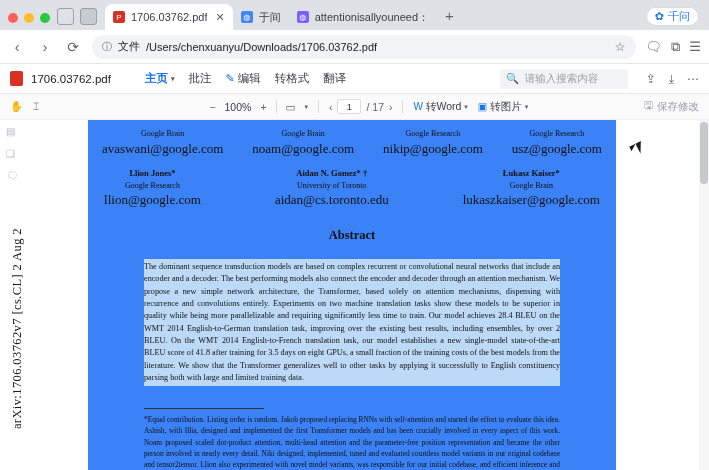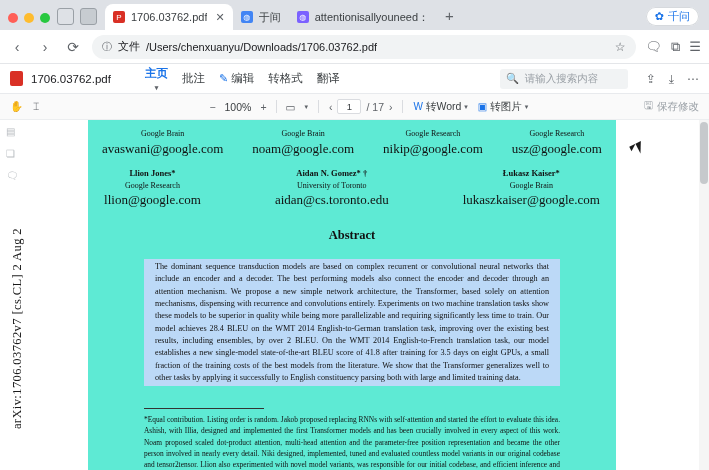--- a/index.html
+++ b/index.html
@@ -68,21 +68,21 @@
   .pdfhead {
     height:30px; background:#fff; display:flex; align-items:center;
     padding:0 10px; gap:8px; border-bottom:1px solid #e8eaed; font-size:11.5px;
   }
   .pdfhead .fileicon {
     width:13px; height:15px; background:#d93025; border-radius:2px; position:relative;
   }
   .pdfhead .fname { color:#202124; font-size:11.5px; }
   .pdfhead .menus { display:flex; align-items:center; gap:14px; margin-left:26px; }
   .menu-item { display:flex; align-items:center; gap:3px; color:#3c4043; }
-  .menu-item.active { color:#1a73e8; font-weight:bold;flex-direction:column; }
+  .menu-item.active { color:#1a73e8; font-weight:bold; }
   .menu-item .mi { font-size:11px; }
   .caret { font-size:7px; color:#5f6368; }
   .searchbox {
     margin-left:auto; width:128px; height:20px; background:#f1f3f4;
     border-radius:3px; display:flex; align-items:center; gap:5px;
     padding:0 7px; font-size:10.5px; color:#9aa0a6;
   }
   .hdr-icons { display:flex; align-items:center; gap:13px; color:#5f6368; font-size:12px; padding-left:10px;}
 
   
@@ -111,21 +111,21 @@
   .stage {
     position:relative; height:calc(470px - 30px - 34px - 30px - 26px);
     background:#fff; overflow:hidden;
   }
   .gutter-icons {
     position:absolute; left:6px; top:6px; display:flex; flex-direction:column; gap:11px;
     color:#b9bdc1; font-size:10px;
   }
   .page {
     position:absolute; left:88px; top:0; width:528px; bottom:0;
-    background:#5eead4; font-family:"Liberation Serif", serif; color:#111;
+    background:#3b82f6; font-family:"Liberation Serif", serif; color:#111;
   }
   .arxivstamp {
     position:absolute; left:10px; top:108px;
     writing-mode:vertical-rl; transform:rotate(180deg);
     font-family:"Liberation Serif", serif; font-size:12.5px; color:#1a1a1a;
     letter-spacing:0.4px;
   }
   .authors { display:flex; justify-content:space-between; padding:8px 14px 0; }
   .acol { text-align:center; font-size:8px; line-height:1.45; }
   .acol .nm { font-weight:bold; font-size:8.5px; }
@@ -133,21 +133,21 @@
   .acol .em { font-family:Liberation Serif, serif; font-size:13px; }
   .row2 { display:flex; justify-content:center; gap:74px; padding:9px 14px 0; }
   .row3 { display:flex; justify-content:center; padding:9px 0 0; }
 
   .abs-title {
     text-align:center; font-weight:bold; font-size:12.5px; margin:18px 0 16px;
     font-family:"Liberation Serif", serif;
   }
   .abstract {
     margin:0 56px; background:#bcd9f7; color:#111;
-    font-size:8.2px; line-height:1.5; text-align:justify; padding:2px 11px;
+    font-size:8.2px; line-height:1.5; text-align:justify; padding:2px 0;
     font-family:"Liberation Serif", serif;
   }
   .fnrule { margin:22px 56px 5px; border-top:1px solid #333; width:120px; }
   .footnote {
     margin:0 56px; font-size:7.4px; line-height:1.52; text-align:justify;
     font-family:"Liberation Serif", serif; color:#111;
   }
   .cursor {
     position:absolute; left:630px; top:25px; width:0; height:0;
     border-left:7px solid #1b1b1b; border-bottom:5px solid transparent;

